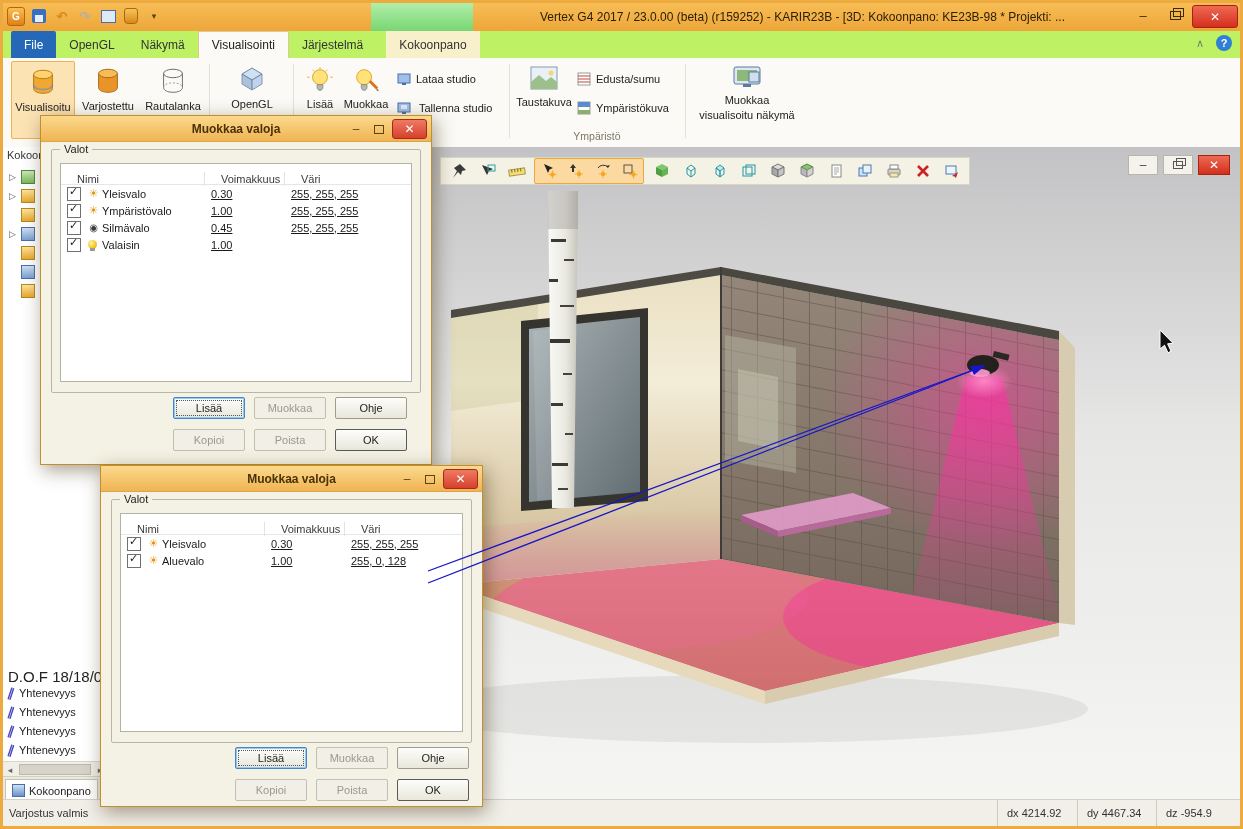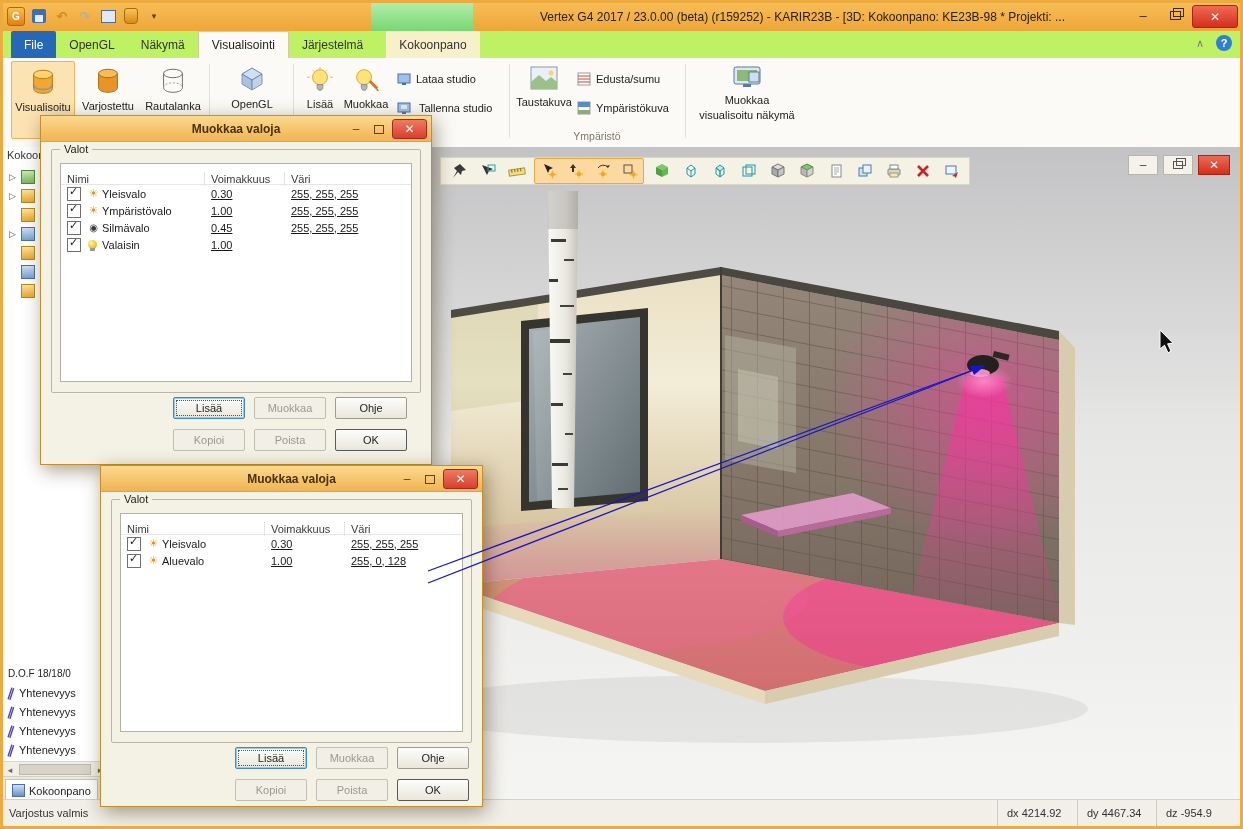--- a/index.html
+++ b/index.html
@@ -39,21 +39,21 @@
   .rsmall{position:absolute;height:22px;display:flex;align-items:center;gap:5px;font-size:11px;color:#222;}
   .grplabel{position:absolute;top:72px;font-size:10.5px;color:#7d7868;text-align:center;}
   
   #sidebar{position:absolute;left:0;top:144px;width:104px;height:653px;background:#fff;border-right:1px solid #c9c6bc;overflow:hidden;}
   .sb-caption{position:absolute;left:4px;top:2px;font-size:11px;color:#333;}
   .tree-row{position:absolute;left:6px;display:flex;align-items:center;gap:4px;height:16px;}
   .tr-arrow{color:#555;font-size:9px;width:8px;}
   .tr-icon{width:12px;height:12px;border:1px solid #b08a20;background:linear-gradient(#ffe49a,#e8a830);}
   .tr-icon.blue{border-color:#4a6ea8;background:linear-gradient(#cfe0f4,#7aa0d0);}
   .tr-icon.green{border-color:#4e8a3a;background:linear-gradient(#cce8b8,#7ab85a);}
-  .sb-dof{position:absolute;left:5px;top:521px;font-size:10px;color:#222;}
+  .sb-dof{position:absolute;left:5px;top:521px;font-size:15px;color:#222;}
   .cons-row{position:absolute;left:5px;display:flex;align-items:center;gap:5px;height:18px;font-size:11px;color:#222;}
   .cons-icon{color:#4848c0;font-weight:bold;transform:rotate(18deg);font-size:12px;}
   .sb-hscroll{position:absolute;left:0;top:614px;width:104px;height:15px;background:#f0eee7;border-top:1px solid #d8d5ca;display:flex;align-items:center;}
   .sb-hscroll .sbtn{width:14px;text-align:center;color:#666;font-size:9px;}
   .sb-thumb{flex:1;height:9px;margin:0 2px;background:#d6d3c8;border:1px solid #bbb8ac;}
   .sb-tabs{position:absolute;left:0;top:629px;width:104px;height:24px;background:#eceadd;border-top:1px solid #d2cfc3;}
   .sb-tab{position:absolute;left:2px;top:2px;height:21px;background:#fff;border:1px solid #c6c3b7;border-bottom:none;display:flex;align-items:center;gap:4px;padding:0 6px;font-size:11px;}
   .sb-tab .ticon{width:11px;height:11px;background:linear-gradient(#cfe0f4,#6a90c8);border:1px solid #4a6ea8;}
   
   #viewport{position:absolute;left:105px;top:144px;width:1132px;height:653px;background:#e6e6e6;}
@@ -76,21 +76,21 @@
   .dlg-title{position:absolute;left:0;top:0;right:0;height:25px;background:linear-gradient(#fbd98d,#f0b453);border-bottom:1px solid #dca648;}
   .dlg-title-text{position:absolute;left:0;right:0;top:0;height:25px;display:flex;align-items:center;justify-content:center;font-size:12px;font-weight:bold;color:#4a3108;}
   .dlg-ctrls{position:absolute;right:4px;top:3px;display:flex;gap:3px;align-items:center;z-index:2;}
   .dbtn{width:20px;height:18px;display:flex;align-items:center;justify-content:center;color:#5a4414;font-size:12px;}
   .dbtn.close{width:33px;background:linear-gradient(#ee7a62,#d6402e);border:1px solid #a8291a;border-radius:3px;color:#fff;}
   .gl-max{width:8px;height:7px;border:1px solid #5a4414;}
   .groupbox{position:absolute;left:10px;top:30px;right:10px;height:242px;border:1px solid #b9b6a9;border-radius:2px;}
   .groupbox legend,.gb-legend{position:absolute;left:8px;top:-7px;background:#f4f2e4;padding:0 4px;font-size:11px;color:#222;}
   .lighttable{position:absolute;left:8px;right:8px;top:13px;bottom:10px;background:#fff;border:1px solid #b5b2a5;overflow:hidden;}
   .lt-head{display:grid;grid-template-columns:144px 80px 1fr;height:20px;align-items:center;border-bottom:1px solid #e6e6e6;color:#3a3a3a;}
-  .lt-head span{padding-left:6px;border-right:1px solid #e3e3e3;height:14px;line-height:14px;margin-top:8px;}
+  .lt-head span{padding-left:16px;border-right:1px solid #e3e3e3;height:14px;line-height:14px;margin-top:8px;}
   .lt-head span:last-child{border-right:none;}
   .lt-row{display:grid;grid-template-columns:24px 17px 103px 80px 1fr;align-items:center;height:17px;}
   .cb{width:12px;height:12px;border:1px solid #707070;background:#fff;margin-left:6px;position:relative;}
   .cb span{position:absolute;left:1px;top:-3px;font-size:11px;color:#1a1a1a;}
   .licon{font-size:11px;line-height:11px;text-align:center;}
   .licon.sun{color:#e5950f;} .licon.eye{color:#3c3c3c;font-size:10px;}
   .bulb{width:9px;height:9px;border-radius:50%;background:radial-gradient(circle at 35% 35%,#fff3b0,#f5c518 60%,#d89a00);position:relative;margin-left:3px;}
   .bulb::after{content:"";position:absolute;left:2px;top:8px;width:5px;height:3px;background:#9a9a93;}
   .lint,.lcol{padding-left:6px;color:#1a1a1a;text-decoration:underline;}
   .lname{color:#1a1a1a;}

